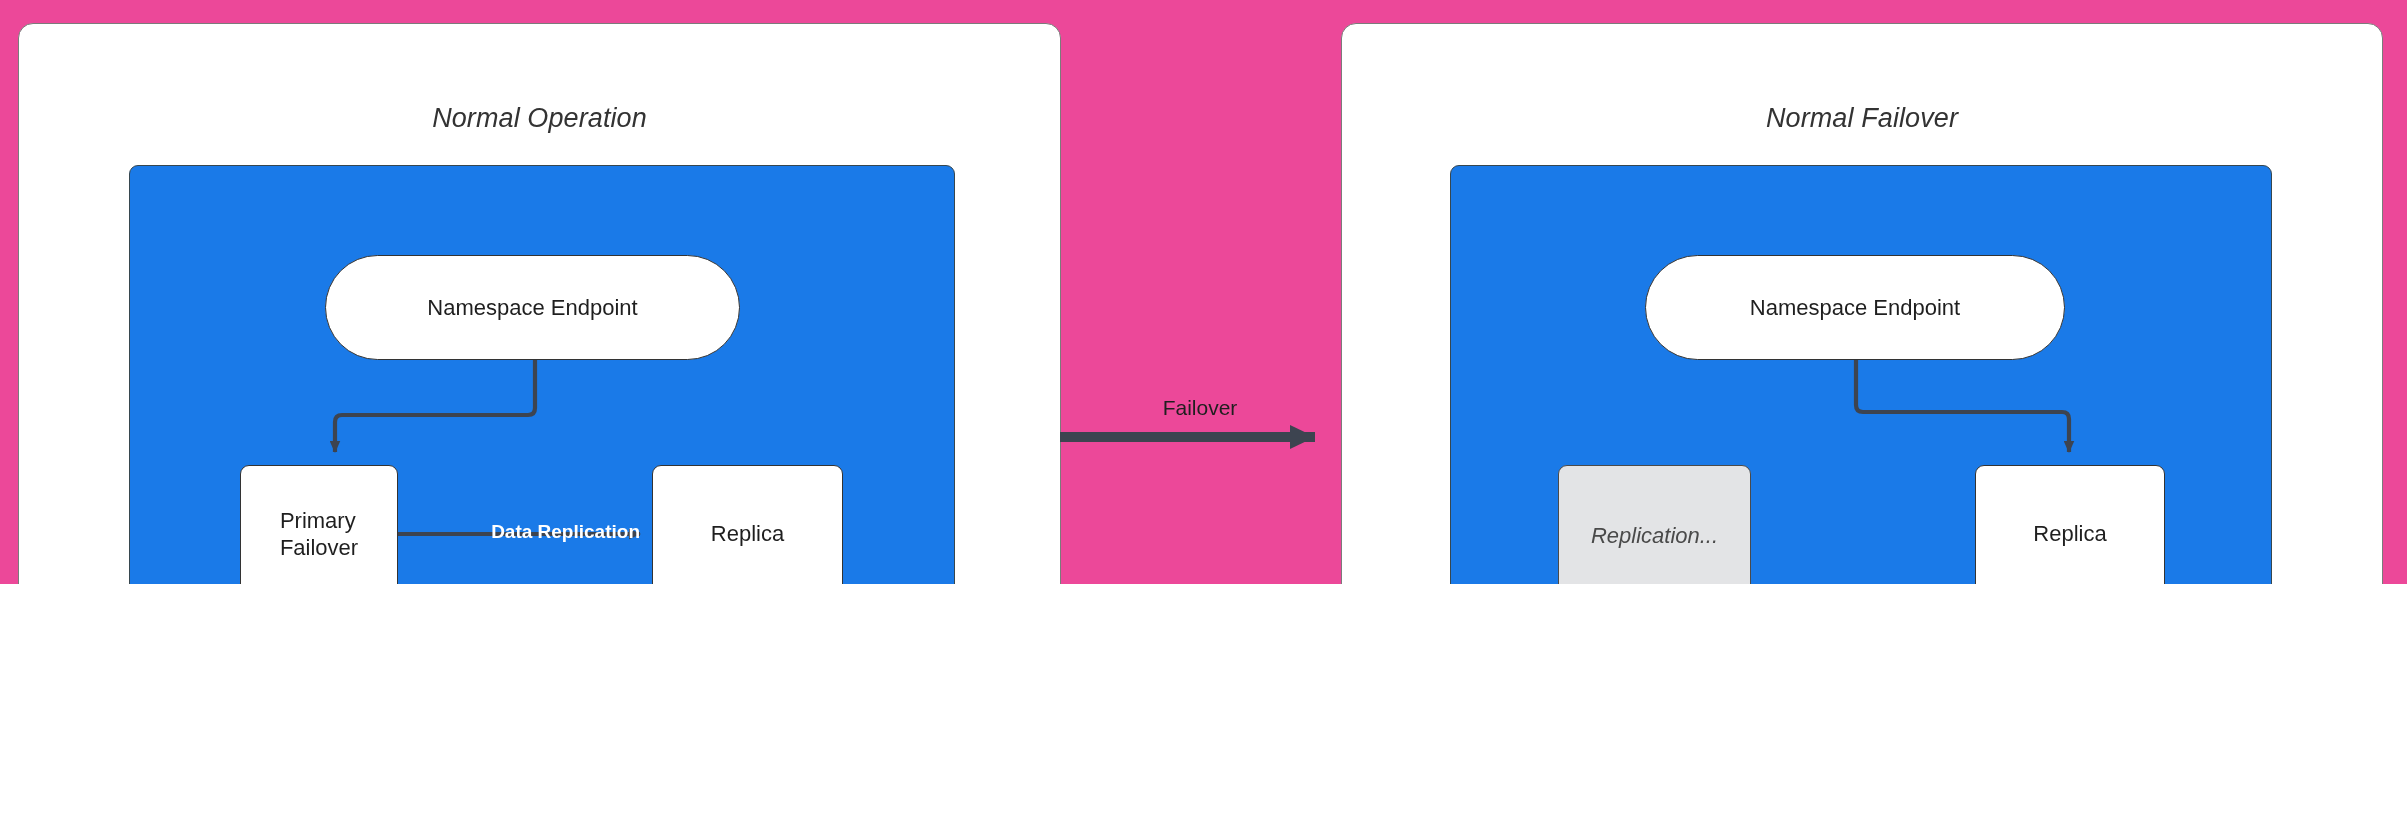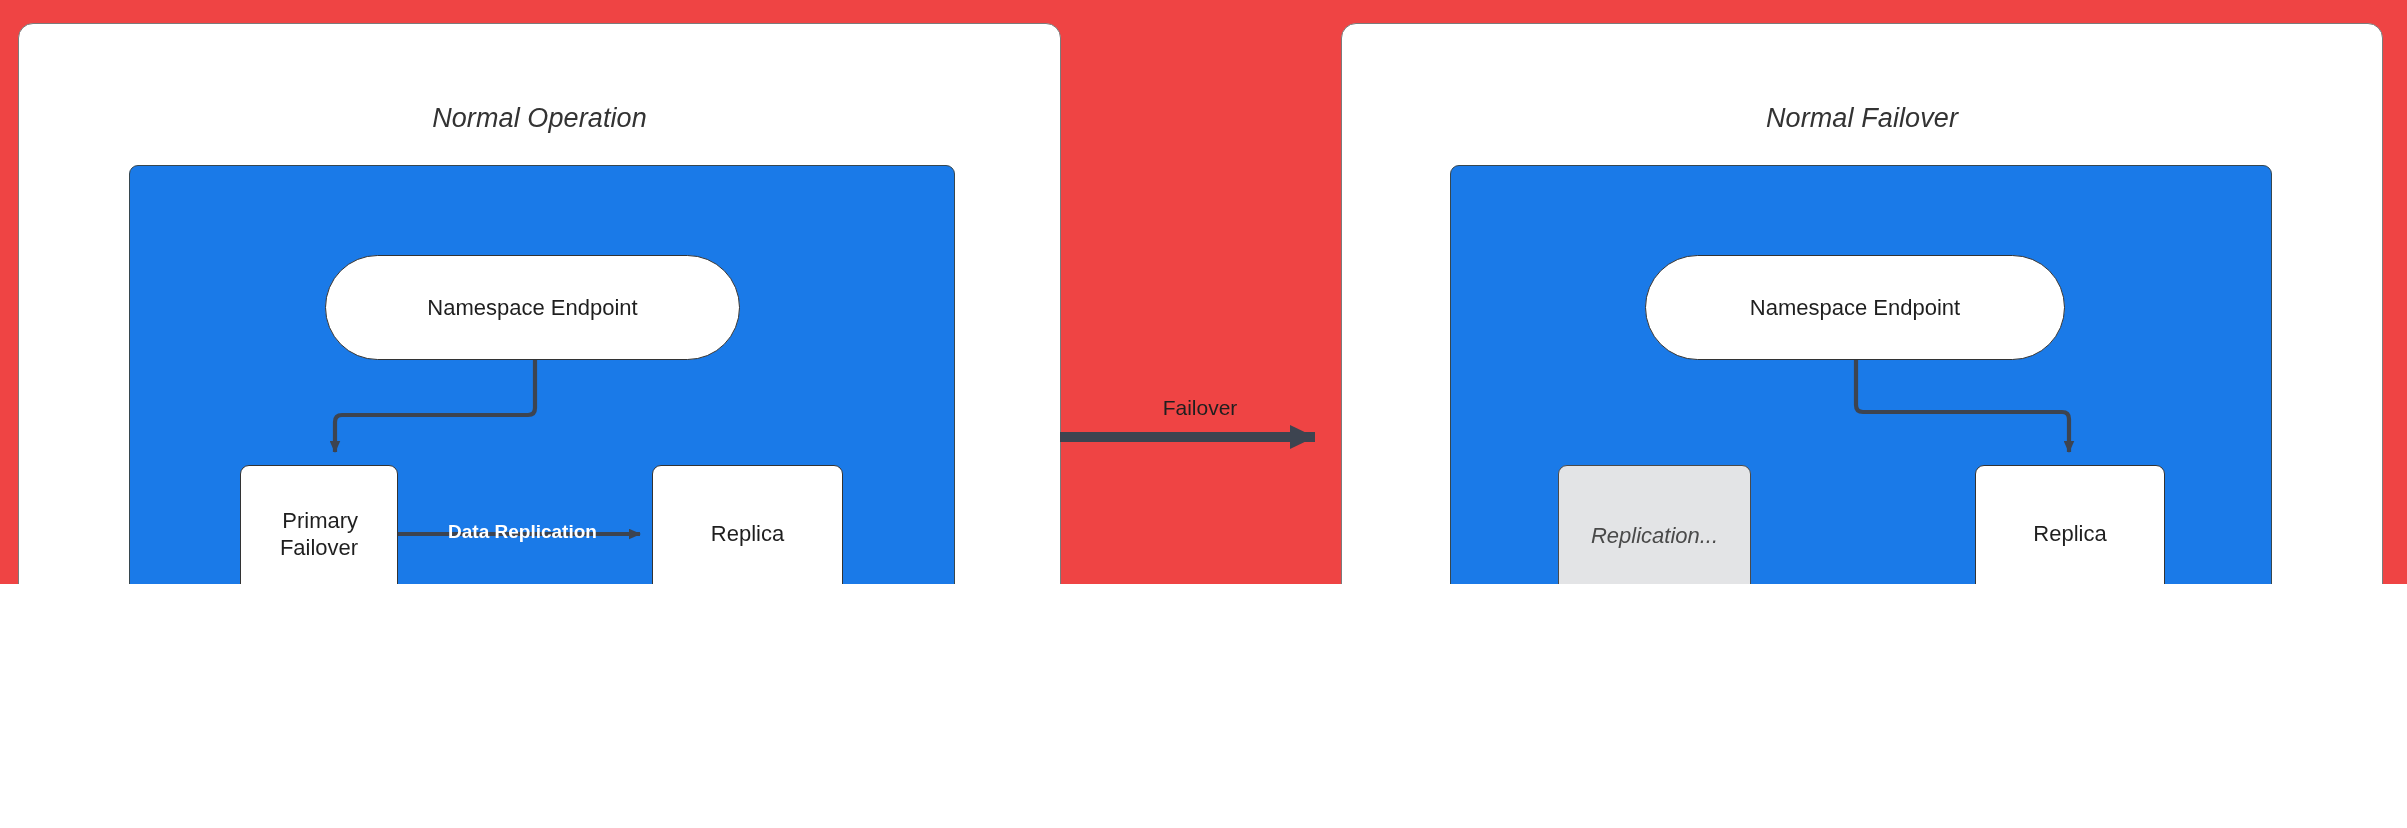--- a/index.html
+++ b/index.html
@@ -9,21 +9,21 @@
     background: #ffffff;
   }
   body {
     font-family: "Liberation Sans", sans-serif;
     -webkit-font-smoothing: antialiased;
   }
   #canvas {
     position: relative;
     width: 2407px;
     height: 584px;
-    background: #ef4444;
+    background: #ec4899;
     overflow: hidden;
   }
 
   
   .panel {
     position: absolute;
     box-sizing: border-box;
     border: 1.6px solid #7b7b7b;
     border-radius: 15px;
     background: #ffffff;
@@ -56,21 +56,21 @@
   #cluster-left  { left: 129px;  top: 165px; width: 826px; height: 532px; }
   #cluster-right { left: 1450px; top: 165px; width: 822px; height: 532px; }
 
   
   .node {
     position: absolute;
     box-sizing: border-box;
     display: flex;
     align-items: center;
     justify-content: center;
-    text-align: right;
+    text-align: left;
     background: #ffffff;
     border: 1.9px solid #333333;
     color: #1f1f1f;
     font-size: 22px;
     line-height: 27px;
     z-index: 3;
   }
   .node.pill {
     border-radius: 54px;
   }
@@ -104,21 +104,21 @@
     pointer-events: none;
     z-index: 2;
   }
 
   
   #label-data-replication {
     position: absolute;
     left: 405px;
     top: 519px;
     width: 235px;
-    text-align: center;
+    text-align: right;
     font-size: 19px;
     font-weight: bold;
     color: #ffffff;
     line-height: 26px;
     white-space: nowrap;
     z-index: 4;
   }
 
   
   #failover-group {

